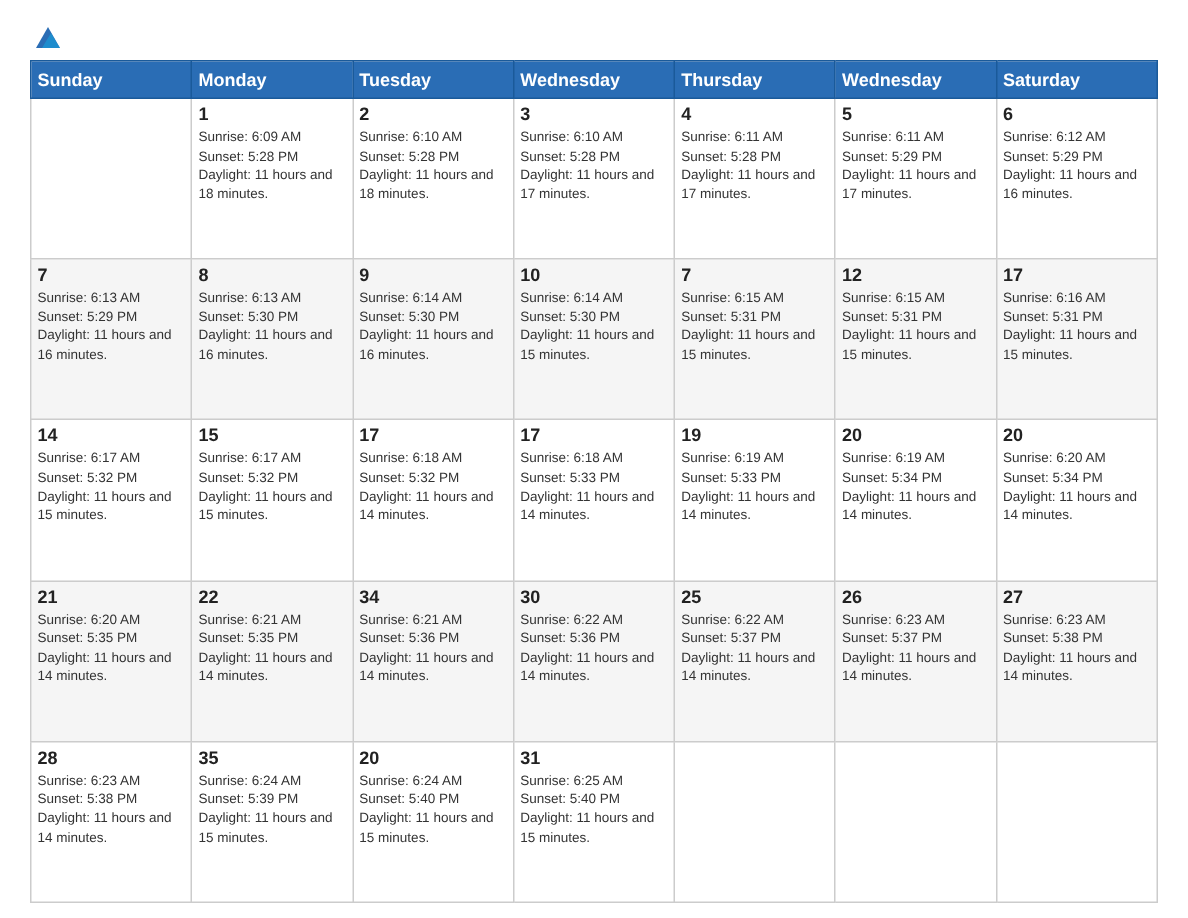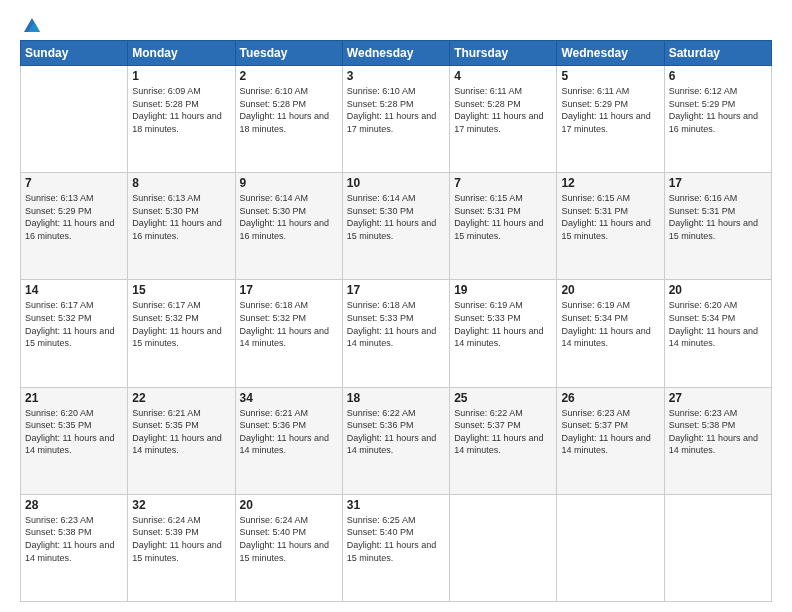--- a/index.html
+++ b/index.html
@@ -227,21 +227,21 @@
           </td>
           <td>
             <span class="day-number">22</span>
             <div class="cell-text">Sunrise: 6:21 AM<br>Sunset: 5:35 PM<br>Daylight: 11 hours and 14 minutes.</div>
           </td>
           <td>
             <span class="day-number">34</span>
             <div class="cell-text">Sunrise: 6:21 AM<br>Sunset: 5:36 PM<br>Daylight: 11 hours and 14 minutes.</div>
           </td>
           <td>
-            <span class="day-number">18</span>
+            <span class="day-number">30</span>
             <div class="cell-text">Sunrise: 6:22 AM<br>Sunset: 5:36 PM<br>Daylight: 11 hours and 14 minutes.</div>
           </td>
           <td>
             <span class="day-number">25</span>
             <div class="cell-text">Sunrise: 6:22 AM<br>Sunset: 5:37 PM<br>Daylight: 11 hours and 14 minutes.</div>
           </td>
           <td>
             <span class="day-number">26</span>
             <div class="cell-text">Sunrise: 6:23 AM<br>Sunset: 5:37 PM<br>Daylight: 11 hours and 14 minutes.</div>
           </td>
@@ -249,21 +249,21 @@
             <span class="day-number">27</span>
             <div class="cell-text">Sunrise: 6:23 AM<br>Sunset: 5:38 PM<br>Daylight: 11 hours and 14 minutes.</div>
           </td>
         </tr>
         <tr class="row-white">
           <td>
             <span class="day-number">28</span>
             <div class="cell-text">Sunrise: 6:23 AM<br>Sunset: 5:38 PM<br>Daylight: 11 hours and 14 minutes.</div>
           </td>
           <td>
-            <span class="day-number">32</span>
+            <span class="day-number">35</span>
             <div class="cell-text">Sunrise: 6:24 AM<br>Sunset: 5:39 PM<br>Daylight: 11 hours and 15 minutes.</div>
           </td>
           <td>
             <span class="day-number">20</span>
             <div class="cell-text">Sunrise: 6:24 AM<br>Sunset: 5:40 PM<br>Daylight: 11 hours and 15 minutes.</div>
           </td>
           <td>
             <span class="day-number">31</span>
             <div class="cell-text">Sunrise: 6:25 AM<br>Sunset: 5:40 PM<br>Daylight: 11 hours and 15 minutes.</div>
           </td>

